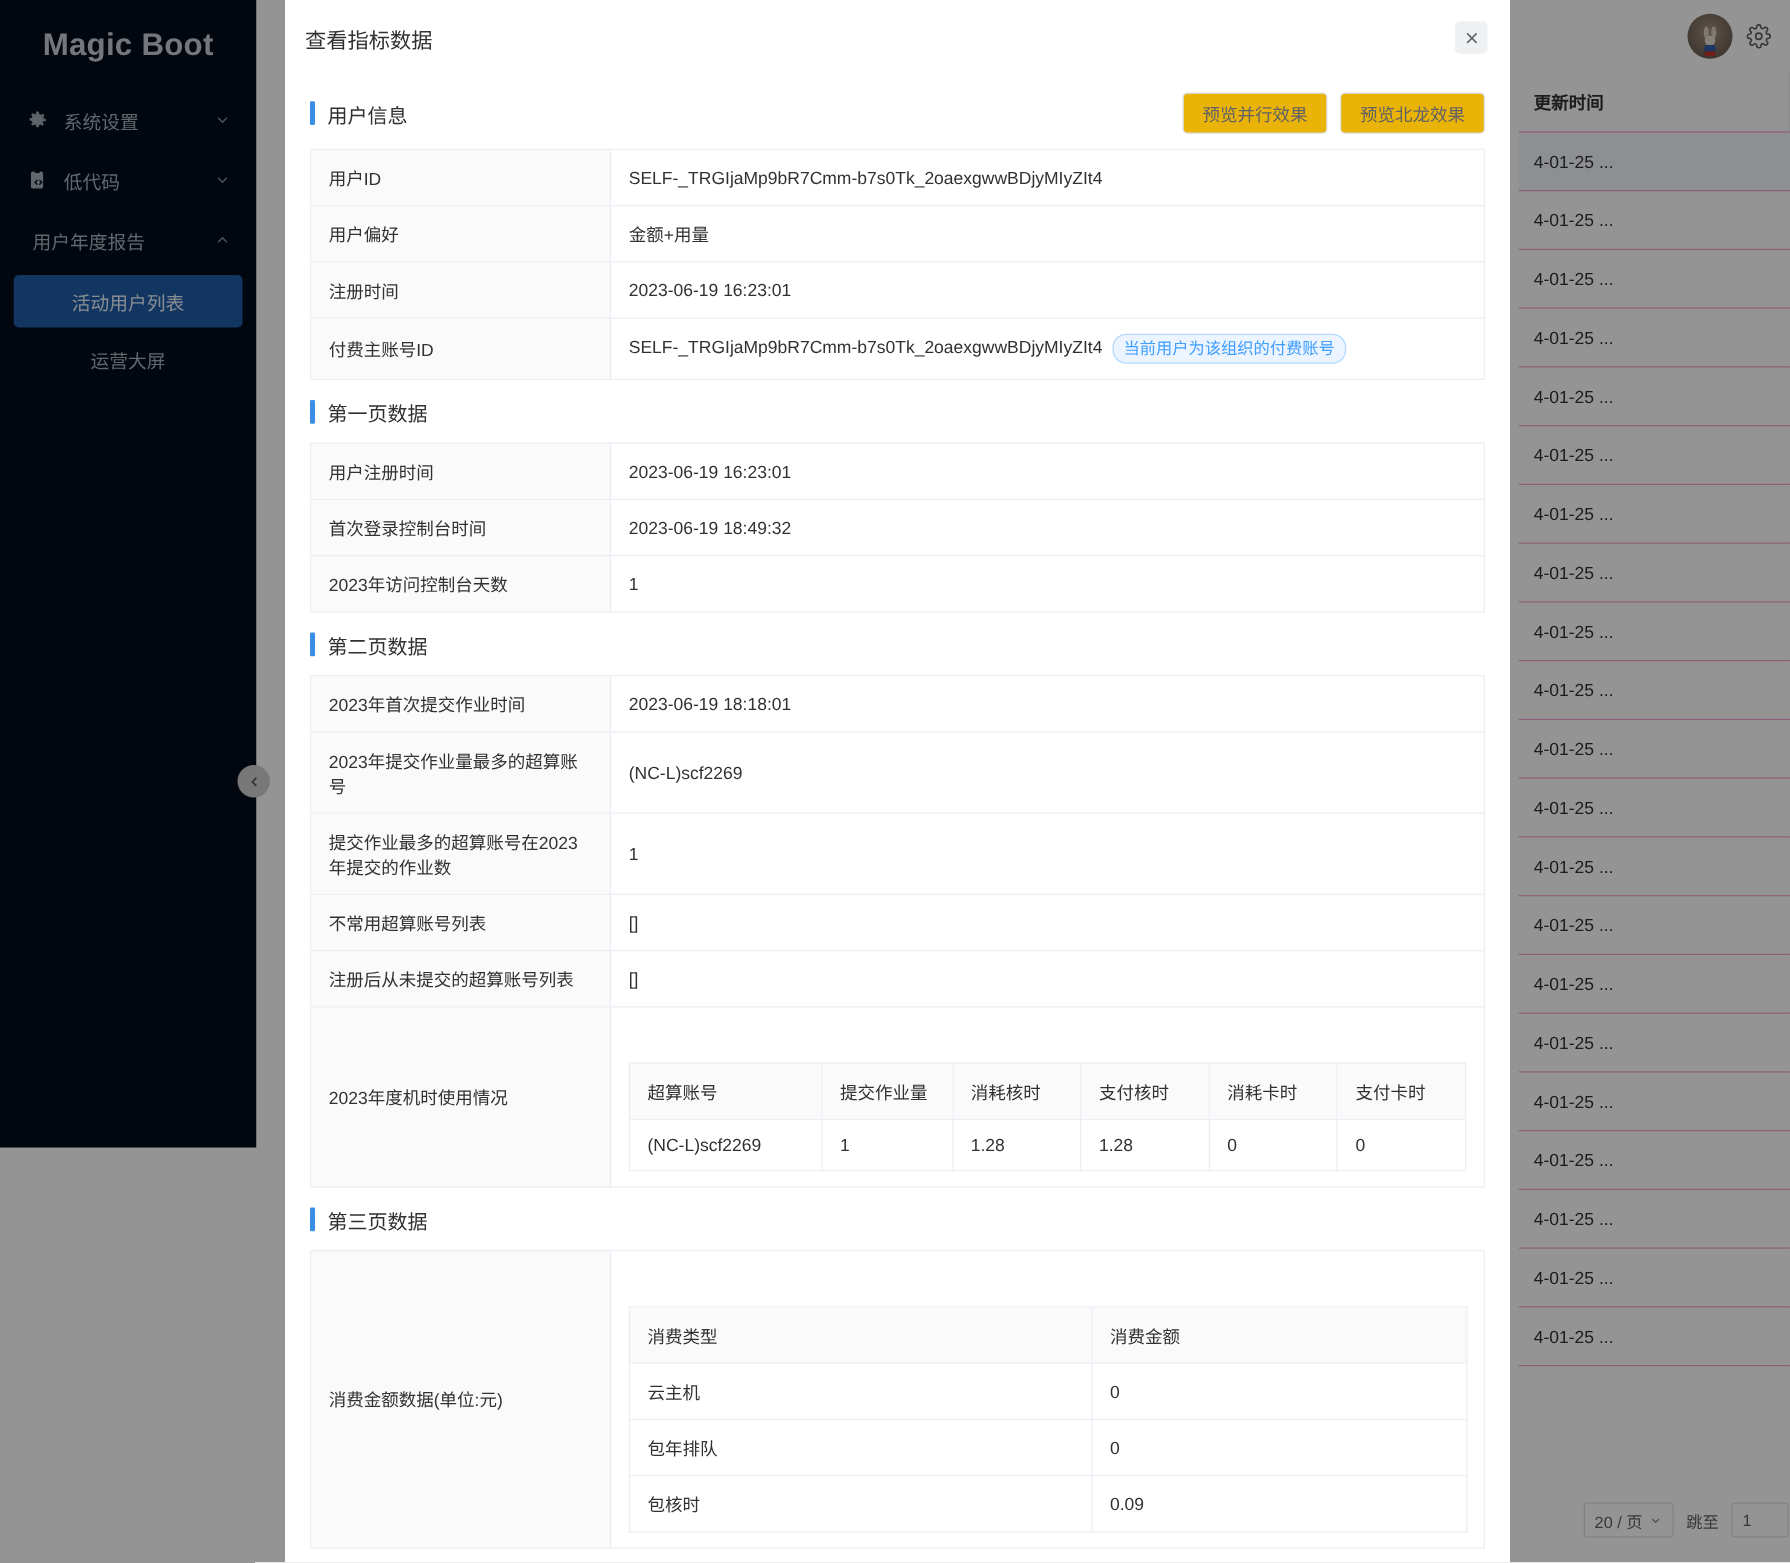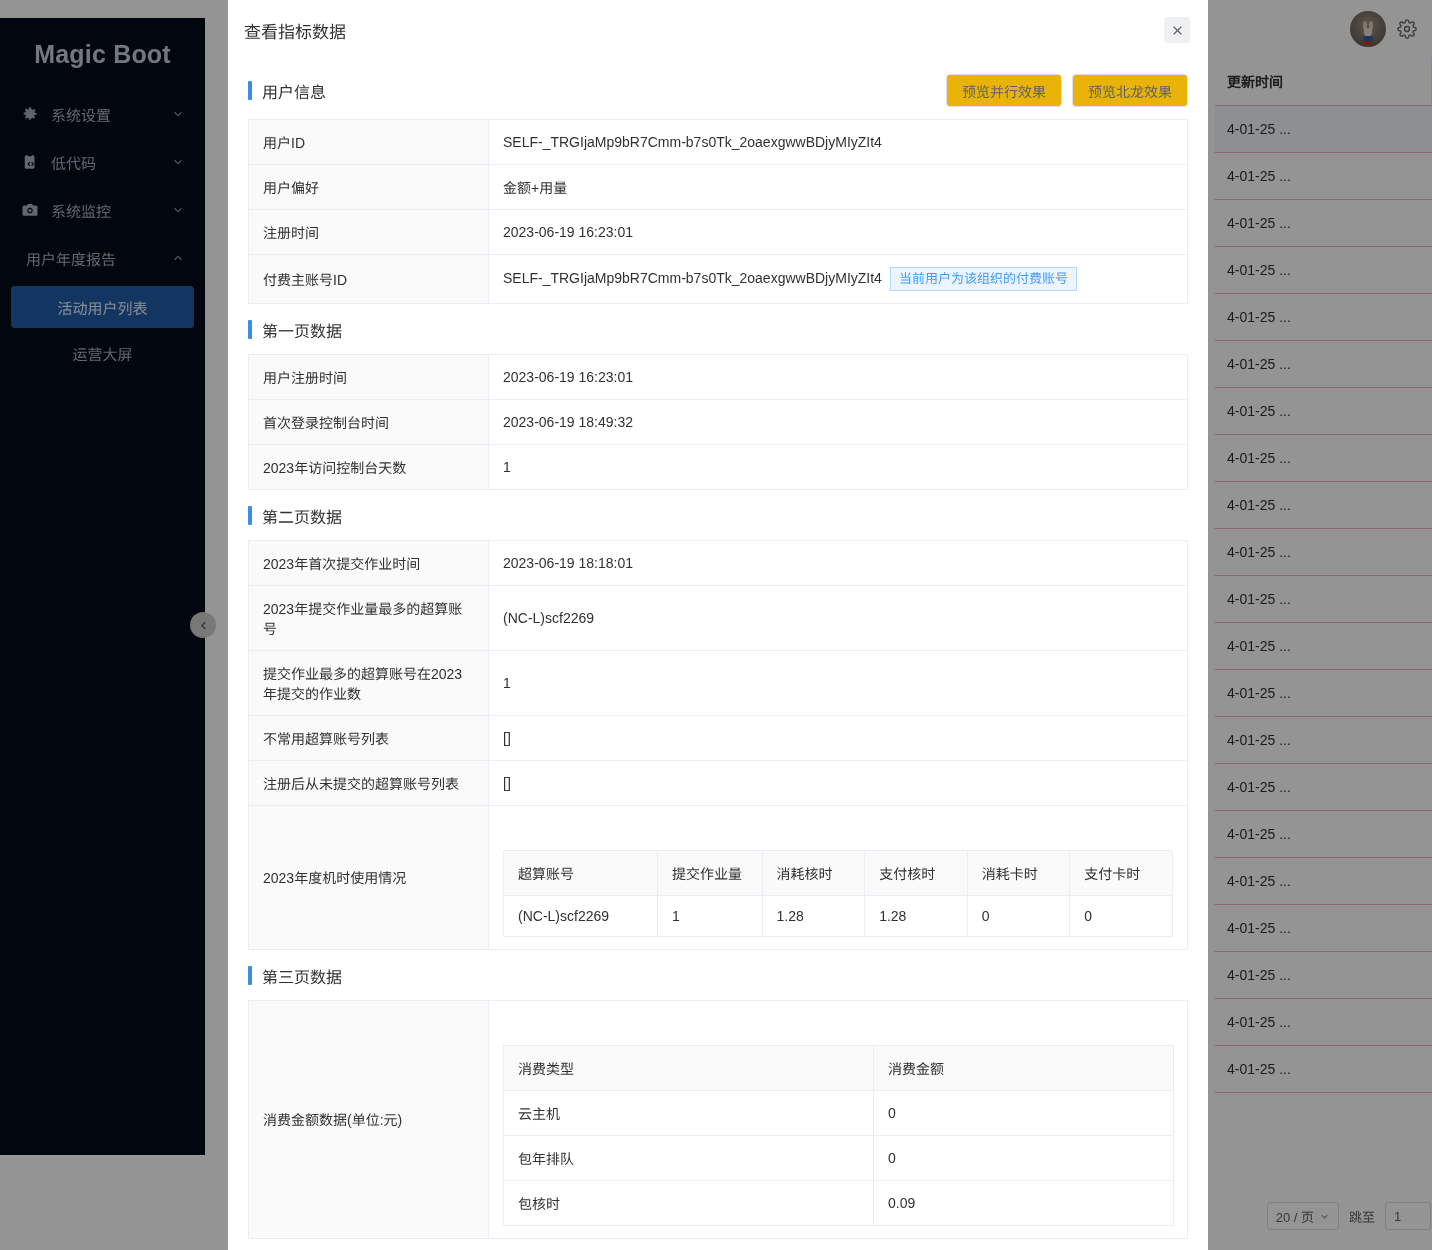--- a/index.html
+++ b/index.html
@@ -12,21 +12,21 @@
     font-size: 14px;
     color: #303133;
     background: #ffffff;
   }
   #root { position: relative; width: 1432px; height: 1250px; overflow: hidden; }
 
   
   .app-bg { position: absolute; inset: 0; background: #ffffff; }
 
   .sidebar {
-    position: absolute; left: 0; top: 18px; width: 205px; height: 1137px;
+    position: absolute; left: 0; top: 0; width: 205px; height: 918px;
     background: #020c1b; color: #bfcbd9; z-index: 2;
   }
   .brand {
     height: 72px; display: flex; align-items: center; justify-content: center;
     font-size: 25px; font-weight: bold; color: #c9ced6; letter-spacing: .2px;
   }
   .nav-item {
     height: 48px; display: flex; align-items: center; padding: 0 20px;
     color: #a9b2bd; font-size: 15px; cursor: pointer; gap: 12px;
   }
@@ -122,21 +122,21 @@
     border: 1px solid #ebeef5;
   }
   table.desc td { border: 1px solid #ebeef5; padding: 12px 14px; font-size: 14px; vertical-align: middle; }
   td.dlabel { width: 240px; background: #fafafa; color: #303133; }
   td.dval { background: #fff; color: #303133; word-break: break-all; }
   td.dnest { padding: 14px; }
 
   .badge {
     display: inline-block; margin-left: 8px; vertical-align: middle;
     background: #ecf5ff; border: 1px solid #b3d8ff; color: #409eff;
-    font-size: 13px; border-radius: 0; padding: 3px 8px; line-height: 1.2;
+    font-size: 13px; border-radius: 11px; padding: 3px 8px; line-height: 1.2;
     white-space: nowrap;
   }
 
   table.inner { width: 100%; border-collapse: collapse; table-layout: fixed; margin-top: 32px; }
   table.inner th, table.inner td {
     text-align: left; font-weight: normal; font-size: 14px; color: #303133;
     padding: 12px 14px; border-bottom: 1px solid #ebeef5; border-right: 1px solid #ebeef5;
     white-space: nowrap; overflow: hidden; text-overflow: ellipsis;
   }
   table.inner th { background: #fafafa; border-top: 1px solid #ebeef5; }
@@ -299,33 +299,20 @@
                 <rect x="5" y="3" width="13" height="18" rx="2"></rect>
                 <rect x="9" y="1.2" width="5.5" height="3.2" rx="1" fill="#020c1b"></rect>
                 <path d="M11.5 12.5l-2 2 2 2M14.5 12.5l2 2-2 2" stroke="#020c1b" stroke-width="1.5" fill="none" stroke-linecap="round"></path>
               </svg>
             </span>
             <span class="nav-label">低代码</span>
             <span class="nav-arrow"><svg width="14" height="14" viewBox="0 0 24 24" fill="none" stroke="currentColor" stroke-width="2.1">
                 <path d="M6 9l6 6 6-6"></path>
               </svg></span>
           </div>
-          <div class="nav-item">
-            <span class="nav-ico">
-              <svg viewBox="0 0 24 24" width="18" height="18" fill="currentColor">
-                <path d="M9.2 4h5.6l1.2 2H20a2 2 0 0 1 2 2v9.5a2 2 0 0 1-2 2H4a2 2 0 0 1-2-2V8a2 2 0 0 1 2-2h4z"></path>
-                <circle cx="12" cy="12.6" r="3.6" fill="#020c1b"></circle>
-                <circle cx="12" cy="12.6" r="2.1" fill="currentColor"></circle>
-              </svg>
-            </span>
-            <span class="nav-label">系统监控</span>
-            <span class="nav-arrow"><svg width="14" height="14" viewBox="0 0 24 24" fill="none" stroke="currentColor" stroke-width="2.1">
-                <path d="M6 9l6 6 6-6"></path>
-              </svg></span>
-          </div>
           <div class="nav-item no-icon">
             <span class="nav-label">用户年度报告</span>
             <span class="nav-arrow"><svg width="14" height="14" viewBox="0 0 24 24" fill="none" stroke="currentColor" stroke-width="2.1">
                 <path d="M6 15l6-6 6 6"></path>
               </svg></span>
           </div>
         </div>
     <div id="sub-list">
           <div class="sub-item active">
             <span>活动用户列表</span>

